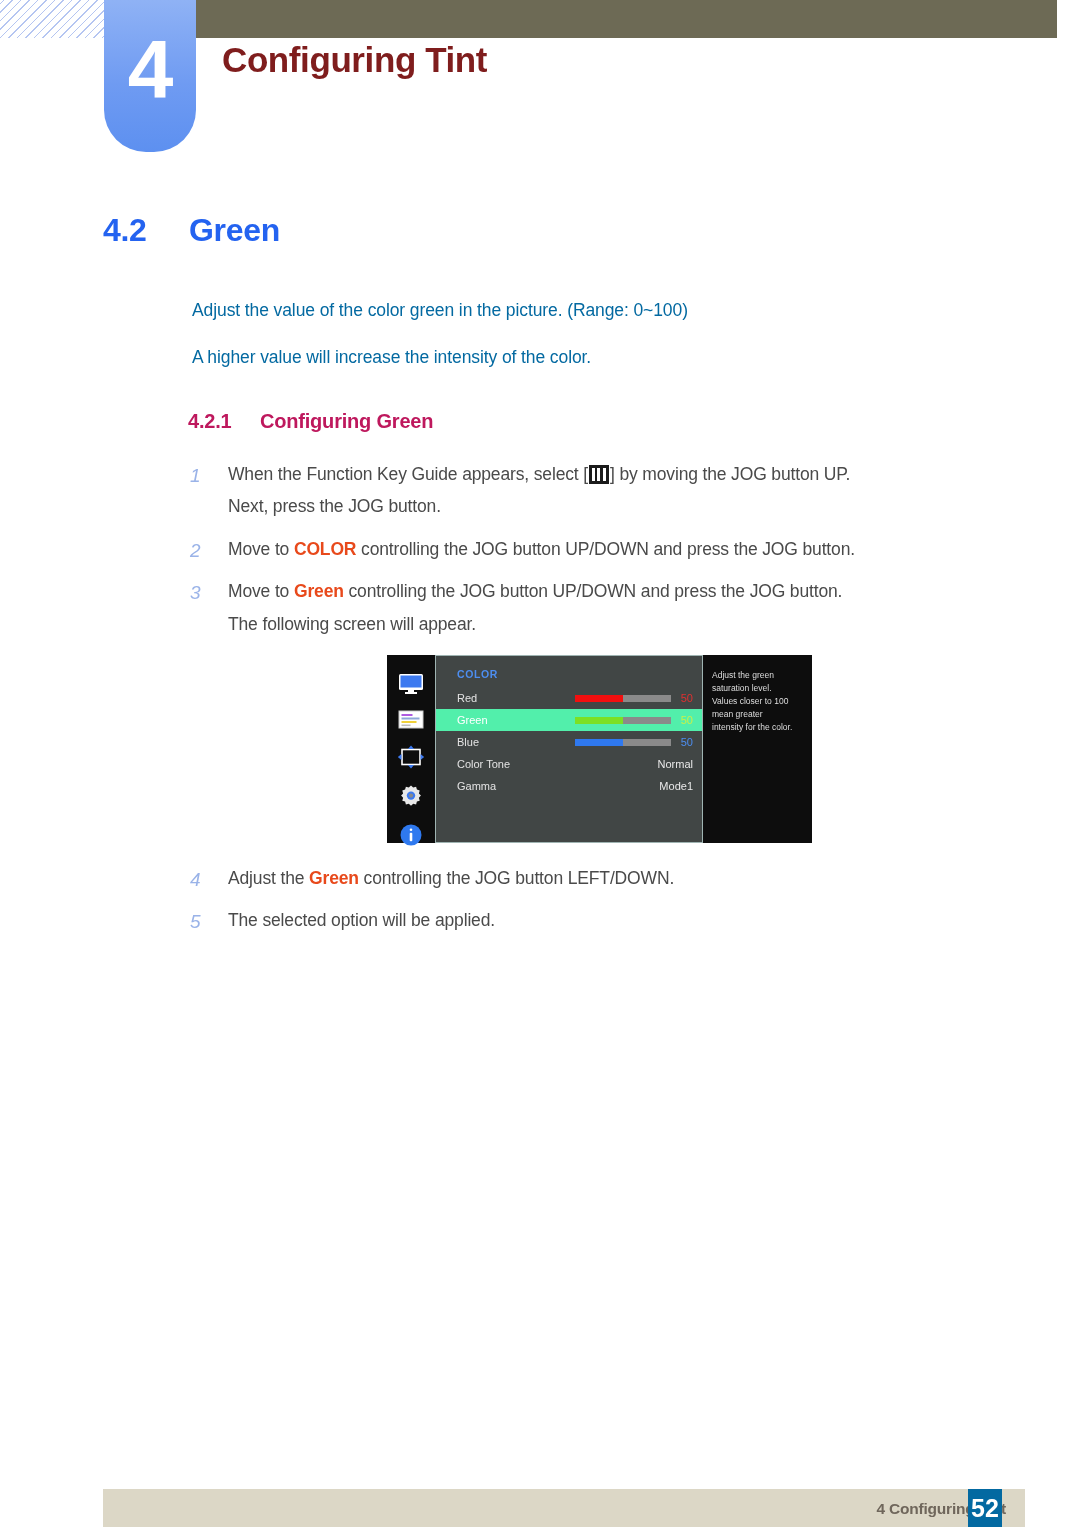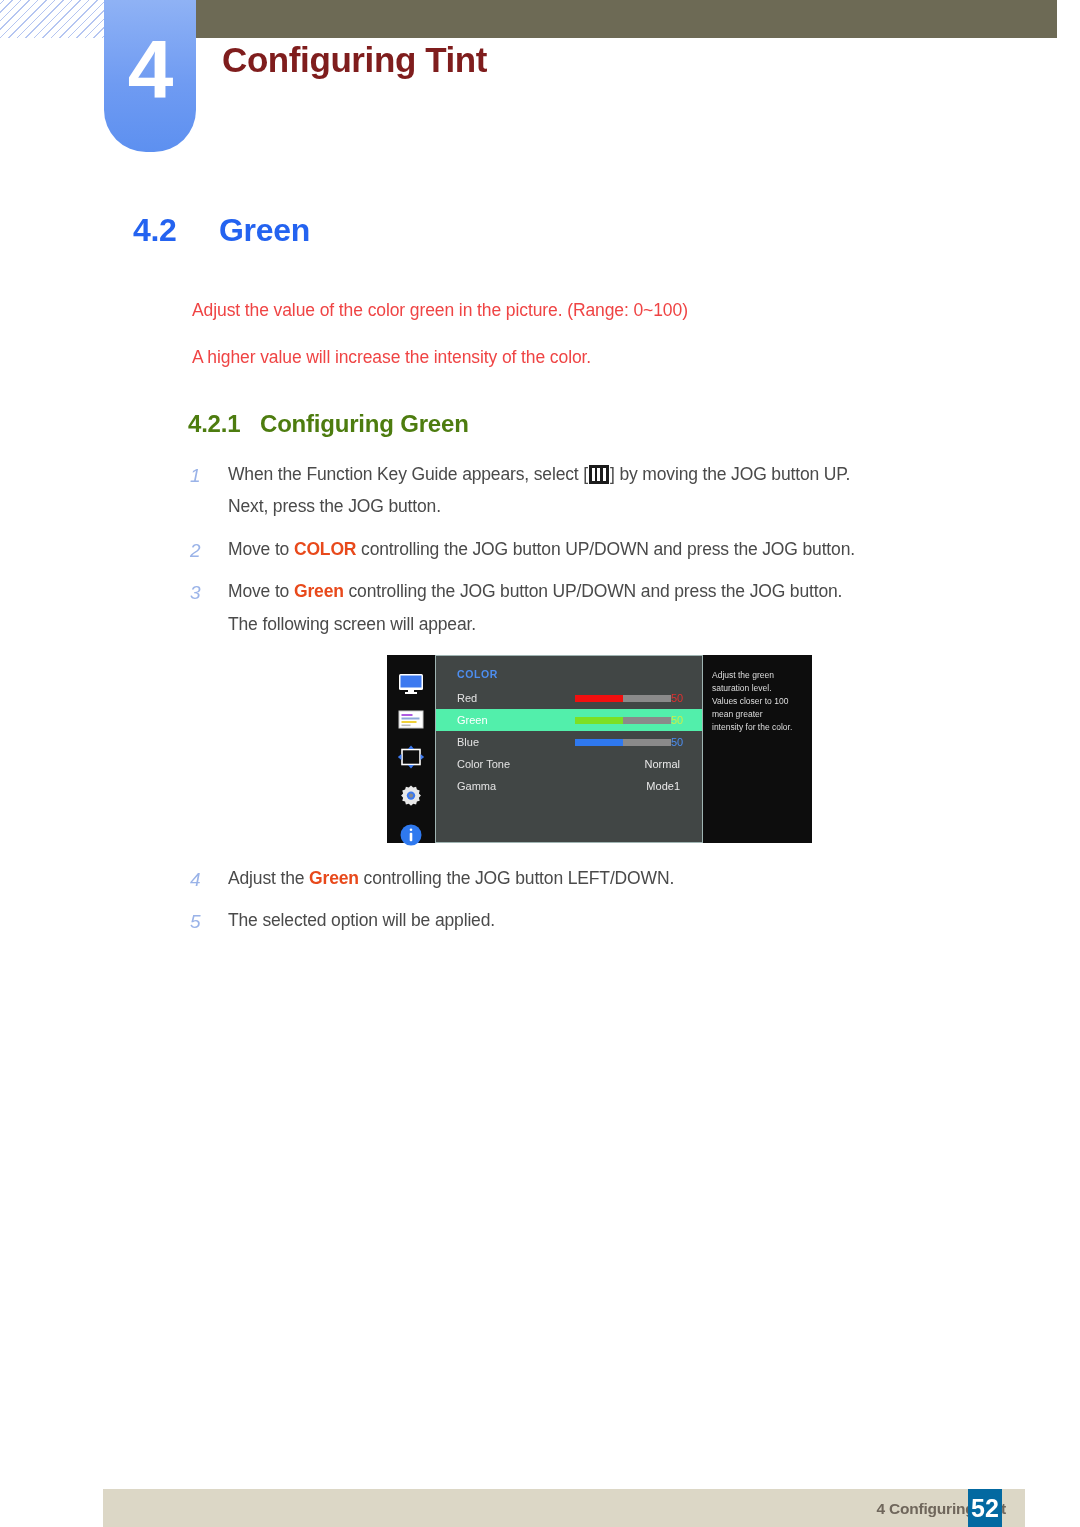--- a/index.html
+++ b/index.html
@@ -65,43 +65,42 @@
   }
 
   
   .section-heading {
     position: absolute;
     left: 103px; top: 212px;
     font-size: 32px;
     font-weight: bold;
     color: #2463f0;
     letter-spacing: -0.3px;
-    margin-left: 30px;
   }
   .section-heading .num { display: inline-block; width: 86px; }
 
   
   .para {
     position: absolute;
     left: 192px;
     font-size: 17.5px;
-    color: #ef4444;
+    color: #0369a1;
     line-height: 1.45;
     letter-spacing: -0.1px;
   }
   .para-1 { top: 298px; }
   .para-2 { top: 345px; text-align: right; }
 
   
   .subsection-heading {
     position: absolute;
     left: 188px; top: 410px;
-    font-size: 24px;
-    font-weight: bold;
-    color: #4d7c0f;
+    font-size: 20px;
+    font-weight: bold;
+    color: #be185d;
     letter-spacing: -0.2px;
   }
   .subsection-heading .num { display: inline-block; width: 72px; }
 
   
   .steps {
     position: absolute;
     left: 188px;
     top: 458px;
     width: 760px;
@@ -190,21 +189,21 @@
     font-size: 10.5px;
     font-weight: bold;
     letter-spacing: 0.6px;
     padding-left: 21px;
     margin-bottom: 7px;
   }
   .osd-row {
     height: 22px;
     display: flex;
     align-items: center;
-    padding: 0 16px 0 21px;
+    padding: 0 3px 0 21px;
     color: #e3e3e3;
     font-size: 11px;
   }
   .osd-row.selected {
     background: #52efab;
     color: #ffffff;
   }
   .osd-row .label { flex: 0 0 118px; }
   .osd-track {
     width: 96px;

